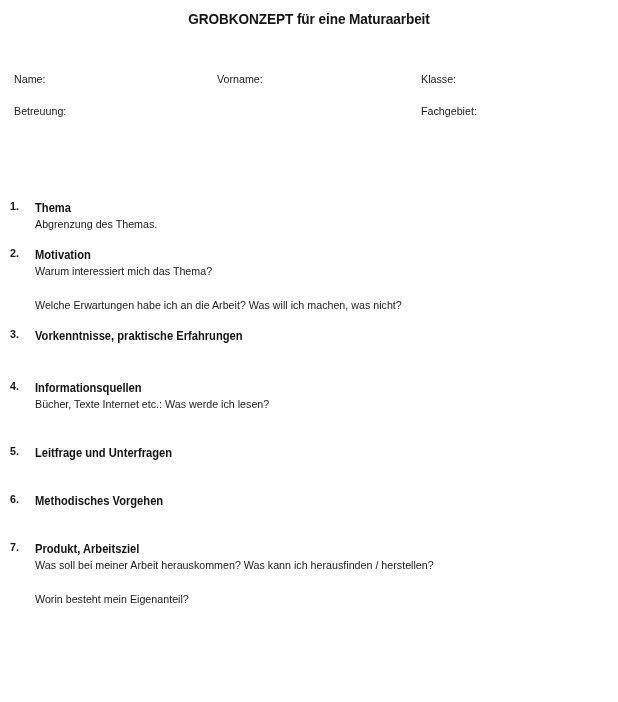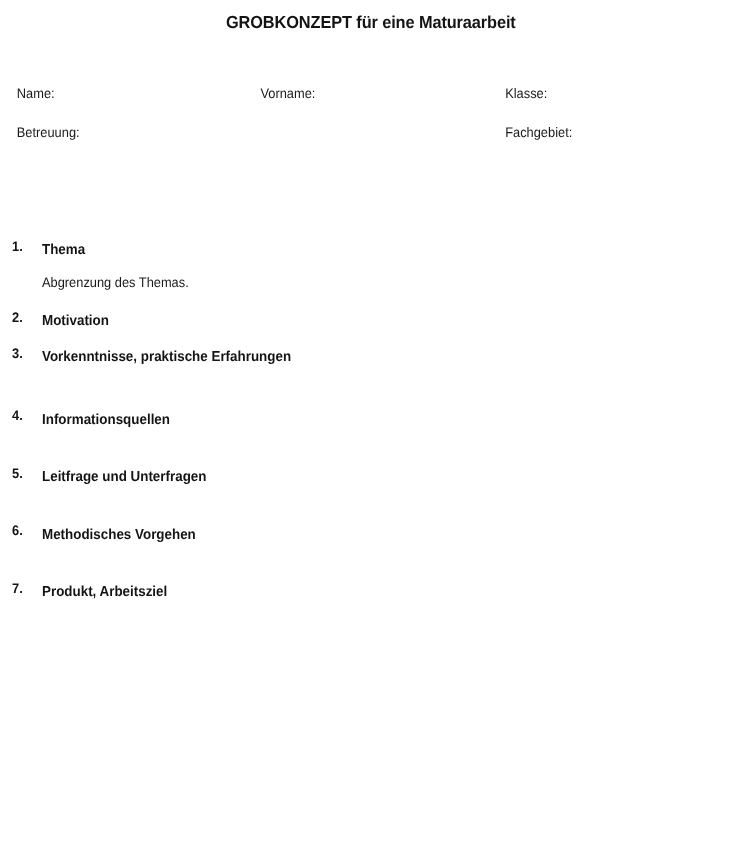--- a/index.html
+++ b/index.html
@@ -88,21 +88,21 @@
   .section-head {
     font-weight: bold;
     font-size: 12px;
     line-height: 16px;
     transform: scaleX(0.93);
     transform-origin: left top;
     white-space: nowrap;
     color: #141414;
   }
   .section-body {
-    margin-top: 12px;
+    margin-top: 0;
   }
   .section-line {
     font-size: 11.5px;
     line-height: 17px;
     transform: scaleX(0.93);
     transform-origin: left top;
     white-space: nowrap;
     color: #1a1a1a;
   }
   .section-line.spaced {
@@ -138,36 +138,47 @@
       <div class="section">
         <div class="section-num">1.</div>
         <div class="section-head">Thema</div>
         <div class="section-body">
           <div class="section-line">Abgrenzung des Themas.</div>
         </div>
       </div>
       <div class="section">
         <div class="section-num">2.</div>
         <div class="section-head">Motivation</div>
+        <div class="section-body">
+          <div class="section-line">Warum interessiert mich das Thema?</div>
+          <div class="section-line spaced">Welche Erwartungen habe ich an die Arbeit? Was will ich machen, was nicht?</div>
+        </div>
       </div>
       <div class="section gap-after">
         <div class="section-num">3.</div>
         <div class="section-head">Vorkenntnisse, praktische Erfahrungen</div>
       </div>
       <div class="section gap-tall">
         <div class="section-num">4.</div>
         <div class="section-head">Informationsquellen</div>
+        <div class="section-body">
+          <div class="section-line">Bücher, Texte Internet etc.: Was werde ich lesen?</div>
+        </div>
       </div>
       <div class="section gap-tall">
         <div class="section-num">5.</div>
         <div class="section-head">Leitfrage und Unterfragen</div>
       </div>
       <div class="section gap-tall">
         <div class="section-num">6.</div>
         <div class="section-head">Methodisches Vorgehen</div>
       </div>
       <div class="section">
         <div class="section-num">7.</div>
         <div class="section-head">Produkt, Arbeitsziel</div>
+        <div class="section-body">
+          <div class="section-line">Was soll bei meiner Arbeit herauskommen? Was kann ich herausfinden / herstellen?</div>
+          <div class="section-line spaced">Worin besteht mein Eigenanteil?</div>
+        </div>
       </div>
     </div>
 
 </div>
 
 </body></html>

